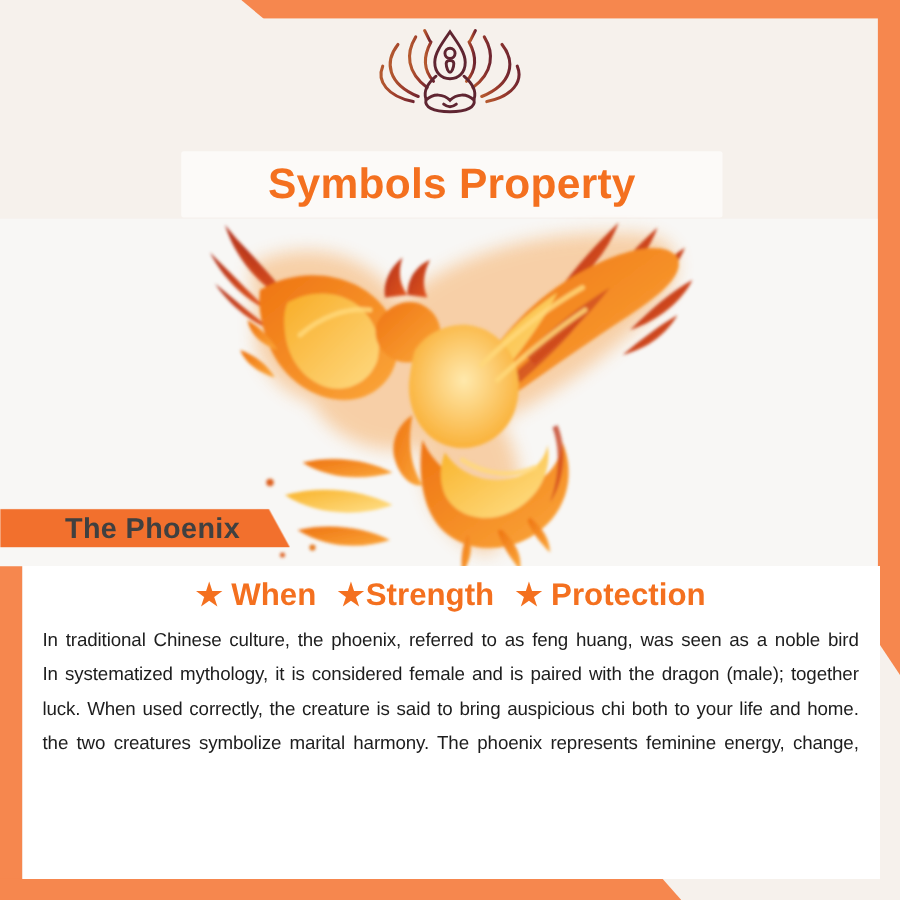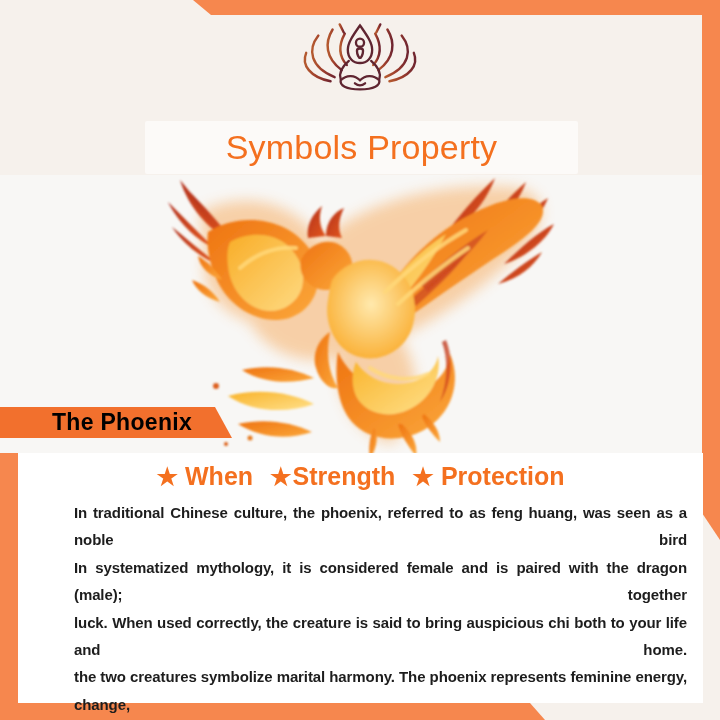--- a/index.html
+++ b/index.html
@@ -23,47 +23,47 @@
   .brand-name{
     margin-top:2px;font-family:"Liberation Serif",serif;font-size:16px;
     letter-spacing:3.5px;color:#4c4b4b;font-weight:600;
   }
   
   .title-band{
     position:absolute;left:145px;top:121px;width:433px;height:53px;
     background:#fcfaf8;border-radius:2px;display:flex;align-items:center;justify-content:center;
   }
   .title-band .title{
-    font-size:34px;font-weight:normal;color:#f4701f;letter-spacing:.2px;
+    font-size:34px;font-weight:bold;color:#f4701f;letter-spacing:.2px;
   }
   
   .image-area{position:absolute;left:0;top:175px;width:702px;height:278px;background:#f8f7f5;}
   .phoenix-svg{position:absolute;left:80px;top:172px;z-index:1;}
   
   .section-band{
     position:absolute;left:0;top:407px;width:232px;height:31px;background:#f2702d;z-index:4;
     clip-path:polygon(0 0,215px 0,232px 31px,0 31px);
     display:flex;align-items:center;
   }
   .section-band .label{
-    padding-left:52px;color:#000000;font-size:23px;font-weight:bold;letter-spacing:.3px;
+    padding-left:52px;color:#404040;font-size:23px;font-weight:bold;letter-spacing:.3px;
   }
   
   .panel{position:absolute;left:18px;top:453px;width:685px;height:250px;background:#ffffff;z-index:3;}
   .features{
     margin-top:9px;display:flex;justify-content:center;align-items:center;gap:17px;
     color:#f4701f;font-size:25px;font-weight:bold;
   }
   .feature{display:flex;align-items:center;}
   .feature .star{margin-right:7px;font-size:24px;}
   .feature.tight .star{margin-right:1px;}
   .body-text{margin:8px 16px 0 16px;color:#1d1d1d;}
   .body-text .line{
-    font-size:15px;font-weight:bold;letter-spacing:-0.1px;line-height:27.4px;
-    text-align:justify;text-align-last:justify;white-space:normal;margin-left:40px;
+    font-size:15px;font-weight:normal;letter-spacing:-0.1px;line-height:27.4px;
+    text-align:justify;text-align-last:justify;white-space:normal;
   }
 </style>
 </head>
 <body>
 
 <div class="page">
 
   <div class="band band-top"></div>
   <div class="band band-right"></div>
   <div class="band band-left"></div>

